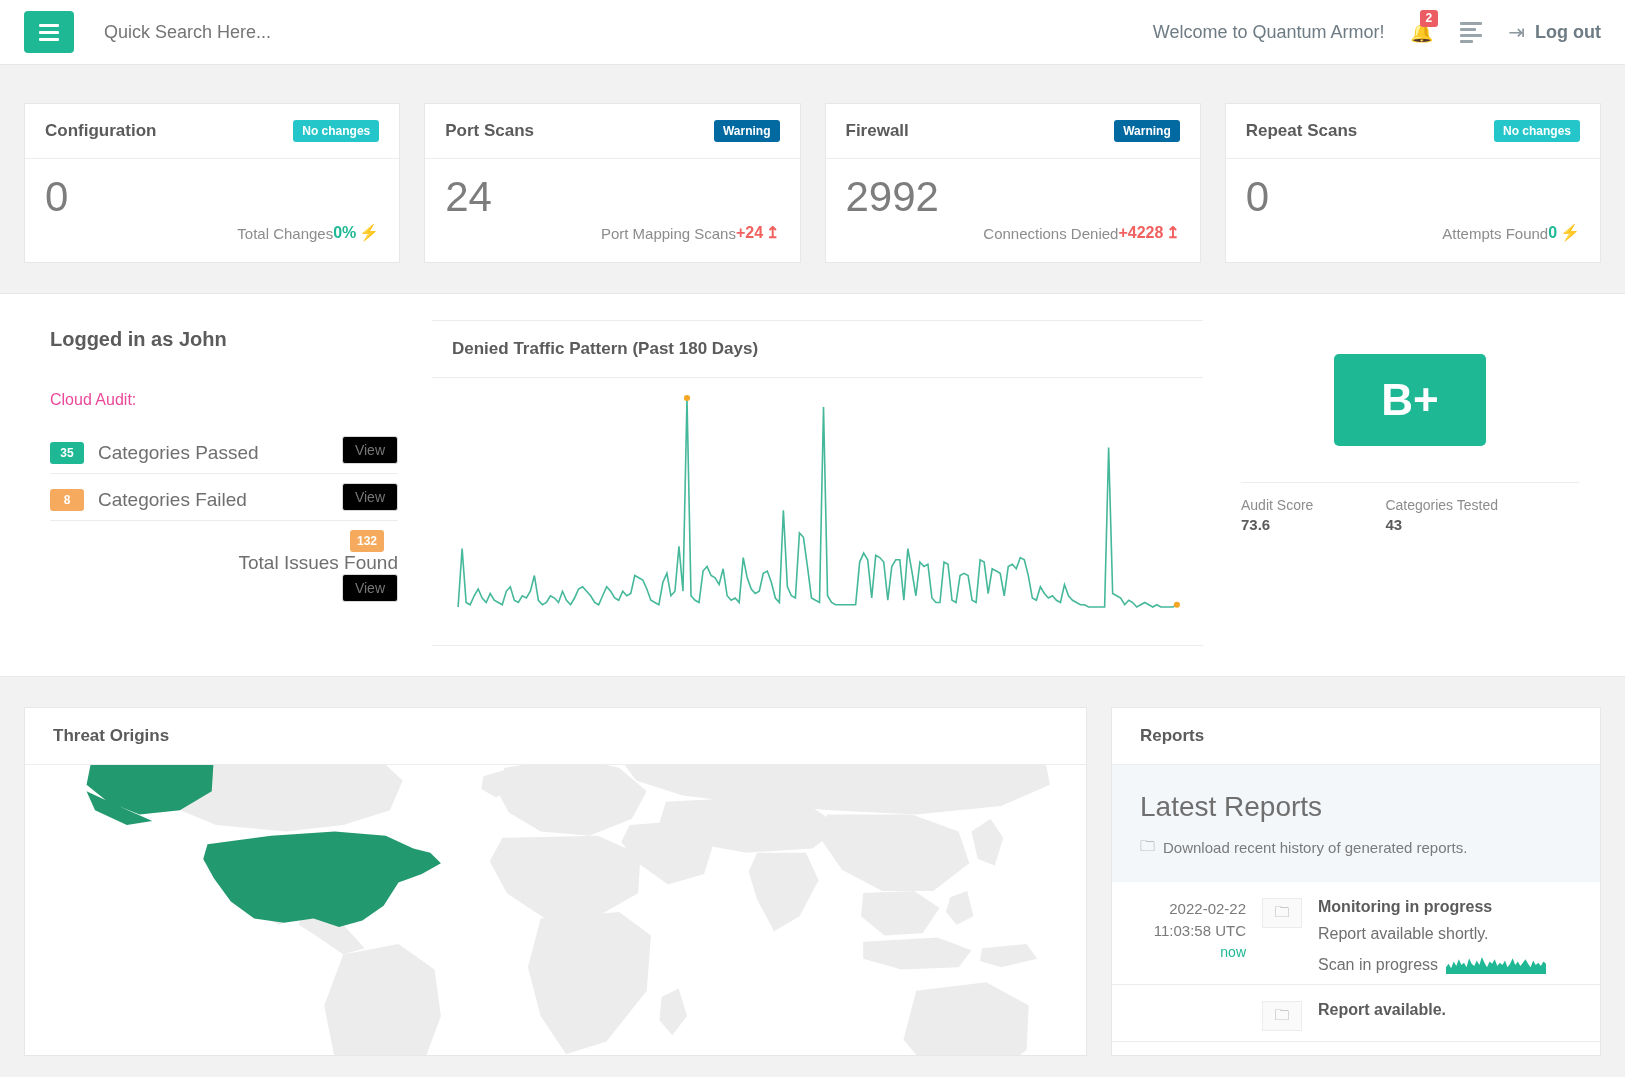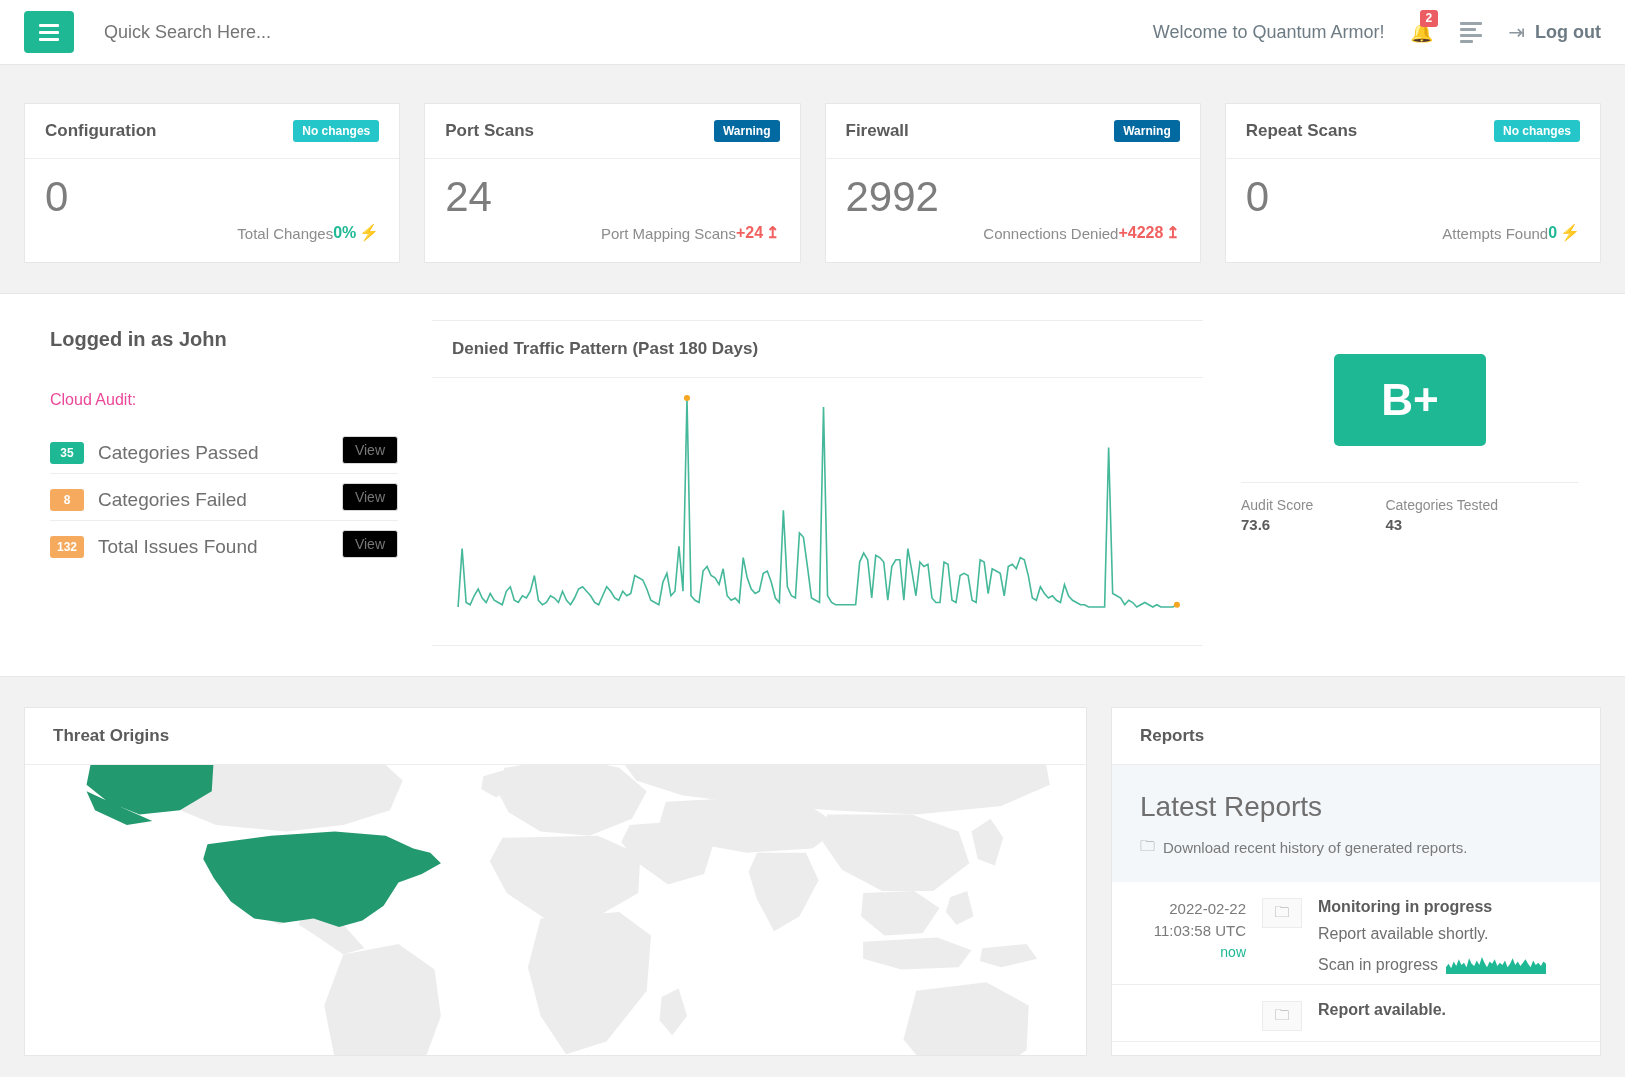--- a/index.html
+++ b/index.html
@@ -71,21 +71,21 @@
   
   .mid{background:#fff;border-top:1px solid #e7e7e7;border-bottom:1px solid #e7e7e7;
        display:flex;padding:26px 24px 30px 24px;}
   .mid-left{width:400px;padding:8px 26px 0 26px;}
   .logged-in{font-size:20px;font-weight:bold;color:#5b5b5b;}
   .cloud-audit{font-size:16px;color:#ec4899;margin-top:40px;}
   .audit-list{margin-top:18px;}
   .audit-row{
     display:flex;align-items:flex-end;padding:9px 0;border-bottom:1px solid #ededed;
   }
-  .audit-row:last-child{border-bottom:none;}
+  .audit-row:last-child{border-bottom:none;flex-direction:column;}
   .nbadge{
     min-width:34px;text-align:center;color:#fff;font-size:12px;font-weight:bold;
     border-radius:3px;padding:4px 7px;margin-right:14px;
   }
   .nbadge.green{background:#1fb894;}
   .nbadge.orange{background:#f5aa5d;}
   .audit-label{font-size:19px;color:#6f6f6f;flex:1;}
   .view-btn{
     border:1px solid #d8d8d8;background:#000000;border-radius:3px;
     font-size:14px;color:#777;padding:5px 12px;cursor:pointer;

